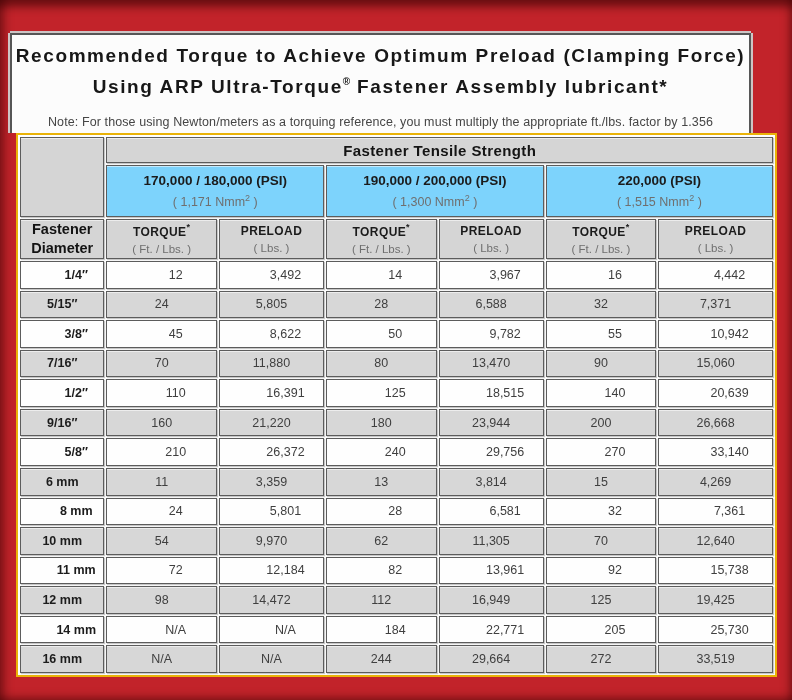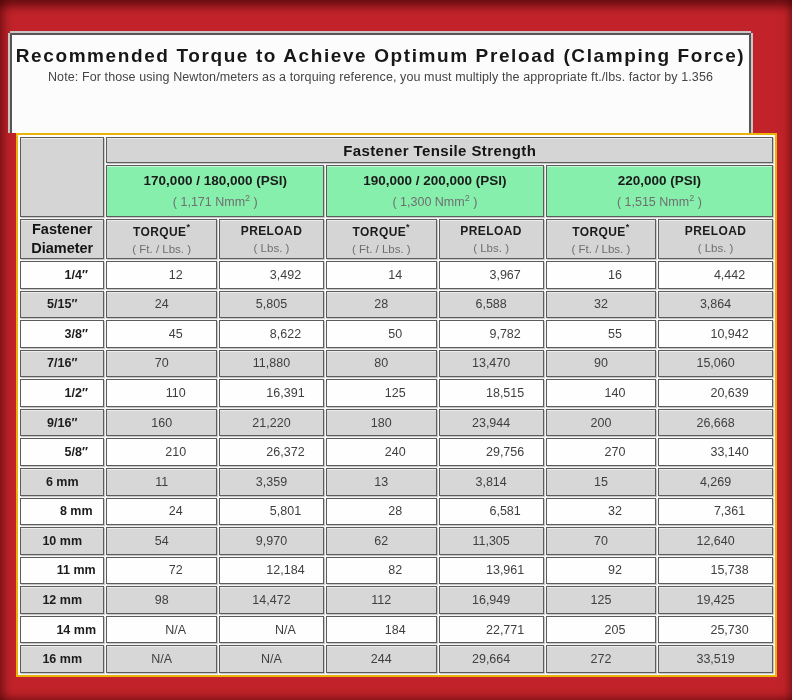--- a/index.html
+++ b/index.html
@@ -28,21 +28,21 @@
     box-shadow: -2px 0 0 #cdc5c5, 2px 0 0 #cdc5c5, 0 -2px 0 #cdc5c5;
     text-align: center;
     padding-top: 7px;
   }
   .doc-title {
     font-size: 19px; font-weight: bold; color: #171717;
     letter-spacing: 1.6px; line-height: 27px;
   }
   .doc-title sup { font-size: 10px; letter-spacing: 0; position: relative; top: -1px; }
   .note {
-    margin-top: 1px; font-size: 12.5px; color: #454545; letter-spacing: .1px;
+    margin-top: 15px; font-size: 12.5px; color: #454545; letter-spacing: .1px;
   }
   
   .table-block {
     position: absolute; left: 16px; top: 133px; width: 761px; height: 544px;
   }
   table.torque {
     width: 100%; height: 100%;
     table-layout: fixed;
     border-collapse: separate; border-spacing: 2px;
     background: #ffffff;
@@ -51,21 +51,21 @@
   table.torque th, table.torque td {
     border: 1px solid #5c5c5c;
     text-align: center; vertical-align: middle;
     overflow: hidden;
     box-shadow: inset 0 1px 0 rgba(255,255,255,.55), 1px 1px 1px rgba(0,0,0,.22);
   }
   .row-a { height: 26px; }
   .row-b { height: 52px; }
   .row-c { height: 38px; margin-left: 34px; }
   .cell-gray { background: #d5d5d5; }
-  .cell-white { background: #86efac; }
+  .cell-white { background: #7dd3fc; }
   .tensile { font-size: 15px; font-weight: bold; color: #141414; letter-spacing: .4px; }
   .psi-main { font-size: 13.5px; font-weight: bold; color: #1b1b1b; margin-bottom: 5px; }
   .psi-sub { font-size: 12.5px; color: #6f6f6f; font-weight: normal; }
   .psi-sub sup { font-size: 9px; }
   .corner-head { font-size: 14.5px; font-weight: bold; color: #131313; line-height: 19px; }
   .h-main { font-size: 12px; font-weight: bold; color: #1b1b1b; letter-spacing: .4px; margin-bottom: 4px; }
   .h-main sup { font-size: 9px; position: relative; top: -1px; }
   .h-sub { font-size: 11.5px; color: #6f6f6f; font-weight: normal; }
   tbody tr.white td { background: #fefefe; padding-left: 28px; }
   tbody tr.gray  td { background: #d7d7d7; }
@@ -73,20 +73,21 @@
   td.val  { font-size: 12.5px; color: #3f3f3f; }
 </style>
 </head>
 <body>
 
 <div class="frame">
 
   <div class="title-block">
     <div class="doc-title">
       <span>Recommended Torque to Achieve Optimum Preload (Clamping Force)</span><br>
+      <span><span>Using ARP Ultra-Torque</span><sup>®</sup><span> Fastener Assembly lubricant*</span></span>
     </div>
     <div class="note">Note: For those using Newton/meters as a torquing reference, you must multiply the appropriate ft./lbs. factor by 1.356</div>
   </div>
 
   <div class="table-block">
     <table class="torque">
       <colgroup>
         <col style="width:11.4%">
         <col style="width:14.9%">
           <col style="width:14.2%">
@@ -154,21 +155,21 @@
             <td class="val">16</td>
             <td class="val">4,442</td>
           </tr>
           <tr class="gray">
             <td class="diam">5/15″</td>
             <td class="val">24</td>
             <td class="val">5,805</td>
             <td class="val">28</td>
             <td class="val">6,588</td>
             <td class="val">32</td>
-            <td class="val">3,864</td>
+            <td class="val">7,371</td>
           </tr>
           <tr class="white">
             <td class="diam">3/8″</td>
             <td class="val">45</td>
             <td class="val">8,622</td>
             <td class="val">50</td>
             <td class="val">9,782</td>
             <td class="val">55</td>
             <td class="val">10,942</td>
           </tr>

